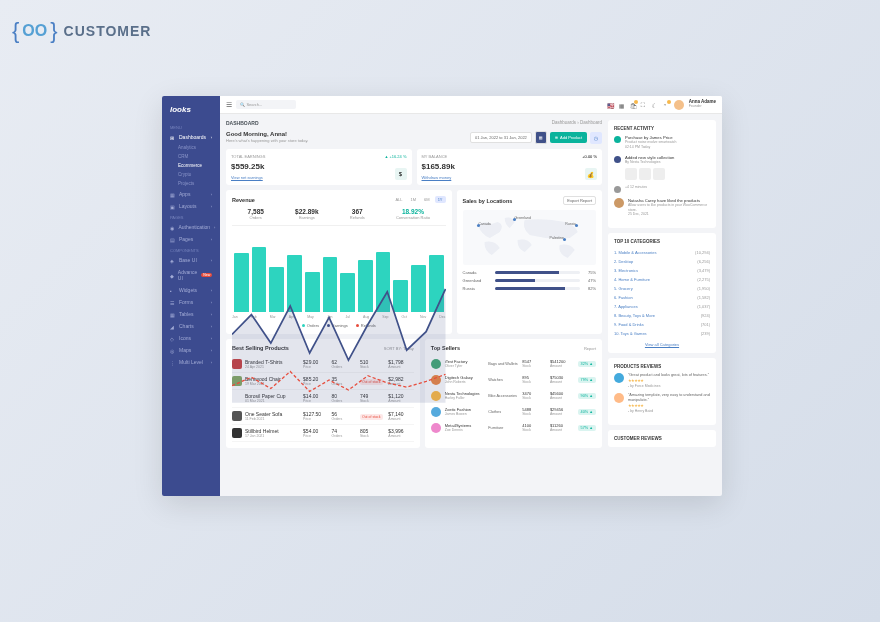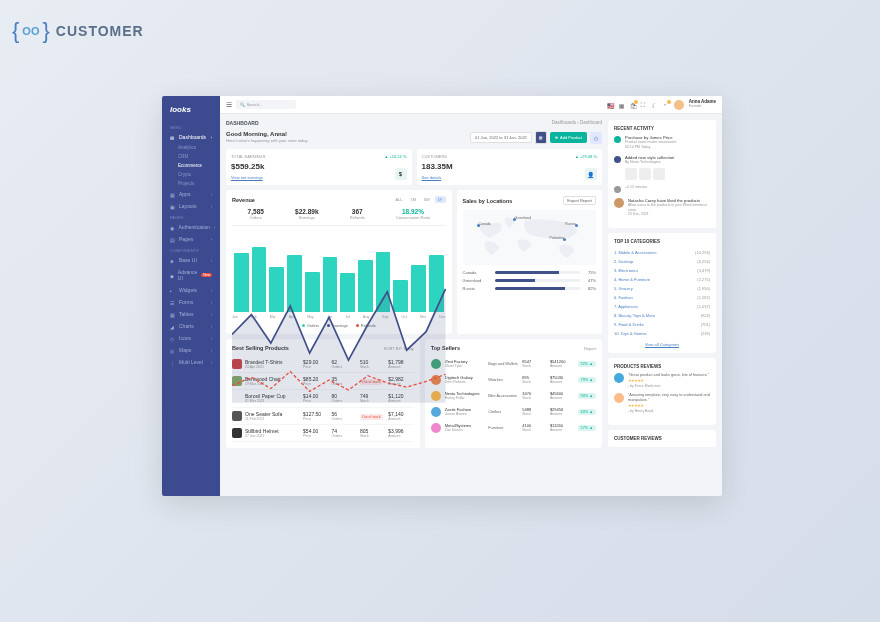--- a/index.html
+++ b/index.html
@@ -1,19 +1,19 @@
 <!DOCTYPE html>
 <html><head>
 <meta charset="utf-8">
 <style>
 *{margin:0;padding:0;box-sizing:border-box;font-family:-apple-system,BlinkMacSystemFont,'Segoe UI',sans-serif}
 body{background:linear-gradient(135deg,#e8ecf3 0%,#d5dde9 100%);min-height:622px;width:880px;overflow:hidden;position:relative}
 .watermark{position:absolute;top:18px;left:12px;display:flex;align-items:center;gap:6px;z-index:1}
 .wm-brace{color:#4a7fc4;font-size:22px;font-weight:400}
-.wm-oo{color:#55a0d4;font-size:11px;font-weight:700;margin:0 -3px}
+.wm-oo{color:#55a0d4;font-size:16px;font-weight:700;margin:0 -3px}
 .wm-text{color:#5a6f8a;font-size:14px;font-weight:600;letter-spacing:1px}
 .app{position:absolute;top:96px;left:162px;width:560px;height:400px;background:#f3f4f7;border-radius:2px;box-shadow:0 8px 30px rgba(0,0,0,0.12);display:flex;overflow:hidden;font-size:5px}
 .sidebar{width:58px;background:#3c4b8f;color:#a2abd6;padding:6px 0;flex-shrink:0;overflow:hidden}
 .logo{color:#fff;font-size:8px;font-weight:700;padding:3px 8px 8px;font-style:italic}
 .sb-section{padding:3px 8px 1px;color:#7683bd;font-size:4px;text-transform:uppercase}
 .sb-item{padding:3px 8px;display:flex;align-items:center;gap:4px;cursor:pointer;font-size:5px}
 .sb-item.active{color:#fff}
 .sb-sub{padding:2px 8px 2px 16px;font-size:4.5px;color:#8a95c9}
 .sb-sub.active{color:#fff}
 .sb-icon{width:5px;height:5px;display:inline-block}
@@ -189,21 +189,21 @@
           <div class="greet-actions">
             <div class="date-pill">01 Jan, 2022 to 31 Jan, 2022</div>
             <div class="date-pill" style="background:#405189;color:#fff;padding:3px">▦</div>
             <div class="btn-add">⊕ <span>Add Product</span></div>
             <div class="btn-icon">◷</div>
           </div>
         </div>
 
         <div class="stats-row" id="stats-row">
             <div class="stat-card"><div class="stat-label">TOTAL EARNINGS</div><div class="stat-change up">▲ +16.24 %</div><div class="stat-value">$559.25k</div><span class="stat-link">View net earnings</span><div class="stat-icon">$</div></div>
-            <div class="stat-card"><div class="stat-label">CUSTOMERS</div><div class="stat-change up">▲ +29.08 %</div><div class="stat-value">183.35M</div><span class="stat-link">See details</span><div class="stat-icon">👤</div></div>
+            <div class="stat-card"><div class="stat-label">MY BALANCE</div><div class="stat-change ">+0.00 %</div><div class="stat-value">$165.89k</div><span class="stat-link">Withdraw money</span><div class="stat-icon">💰</div></div>
           </div>
 
         <div class="two-col">
           <div class="card" style="flex:1.6">
             <div class="card-header">
               <span class="card-title">Revenue</span>
               <div class="card-tabs" id="rev-tabs">
                   <span class="card-tab ">ALL</span>
                   <span class="card-tab ">1M</span>
                   <span class="card-tab ">6M</span>

